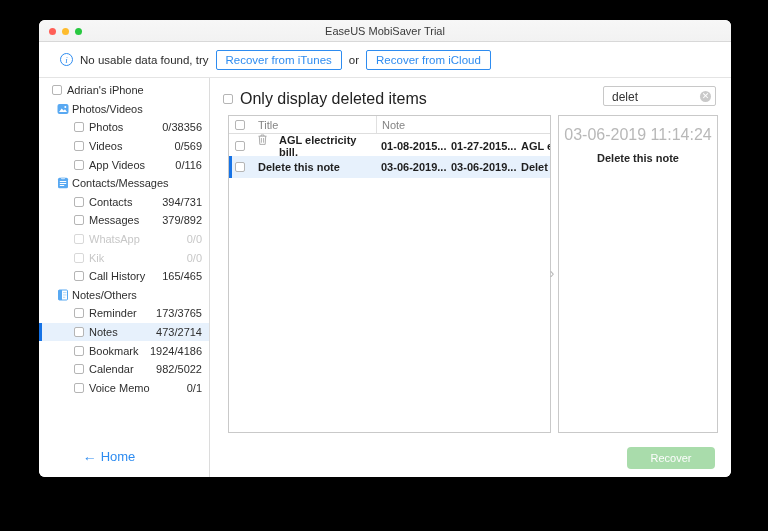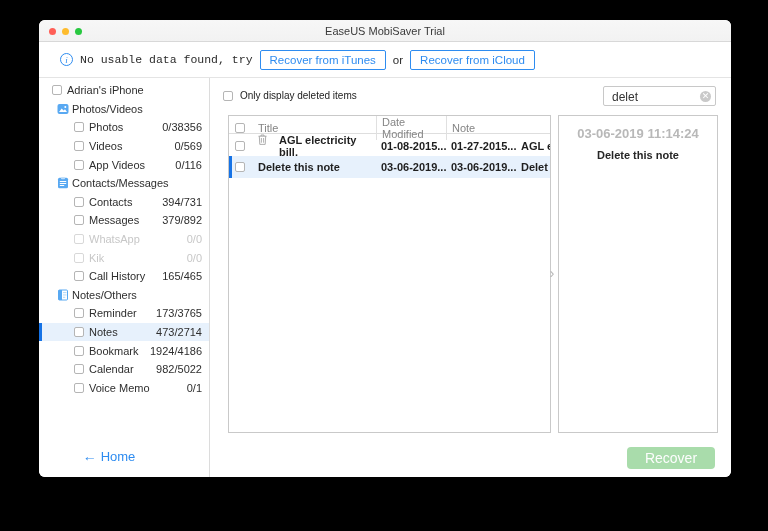--- a/index.html
+++ b/index.html
@@ -27,21 +27,21 @@
   
   .infobar {
     height:36px; border-bottom:1px solid #e4e4e4; display:flex; align-items:center;
     padding-left:21px; gap:7px; background:#fff;
   }
   .info-icon {
     width:13px; height:13px; border-radius:50%; border:1px solid var(--accent-blue,#2e8cf0);
     color:var(--accent-blue,#2e8cf0); font-size:9px; font-style:italic; font-family:"Liberation Serif",serif;
     display:inline-flex; align-items:center; justify-content:center; flex:none;
   }
-  .info-msg { font-size:11.5px; color:#2b2b2b;font-family:Liberation Mono, monospace; }
+  .info-msg { font-size:11.5px; color:#2b2b2b; }
   .blue-btn {
     background:#fff; border:1px solid var(--accent-blue,#2e8cf0); color:var(--accent-blue,#2e8cf0);
     font-size:11.5px; font-family:inherit; border-radius:2px; padding:3px 9px; cursor:pointer;
   }
   .or { font-size:11.5px; color:#2b2b2b; }
 
   
   .appbody { display:flex; height:399px; }
 
   
@@ -68,21 +68,21 @@
   .gicon { width:12px; height:12px; flex:none; display:inline-block; }
   .home {
     position:absolute; left:0; right:0; bottom:13px; text-align:center; transform:translateX(-15px);
     color:var(--accent-blue,#2e8cf0); font-size:13px; cursor:pointer;
   }
   .home .arrow { font-size:14px; margin-right:4px; }
 
   
   .main { position:relative; flex:1; background:#fff; }
   .filter { position:absolute; left:13px; top:12px; display:flex; align-items:center; gap:7px; cursor:pointer; }
-  .filter .flabel { font-size:10px; color:#222; }
+  .filter .flabel { font-size:16px; color:#222; }
   .search {
     position:absolute; left:393px; top:8px; width:113px; height:20px;
     border:1px solid #c8c8c8; border-radius:2px; background:#fff;
   }
   .search input {
     border:none; outline:none; width:90px; height:18px; padding-left:8px;
     font-family:inherit; font-size:12px; color:#333; background:transparent;
   }
   .search .clear {
     position:absolute; right:4px; top:4px; width:11px; height:11px; border-radius:50%;
@@ -120,28 +120,28 @@
     position:absolute; left:336px; top:185px; width:12px; height:20px;
     color:#b9b9b9; font-size:15px; line-height:20px; text-align:center; cursor:pointer;
     font-family:"Liberation Sans",sans-serif;
   }
 
   
   .preview {
     position:absolute; left:348px; top:37px; width:160px; height:318px;
     border:1px solid #c9c9c9; background:#fff; text-align:center;
   }
-  .pdate { margin-top:10px; font-size:13px; color:#b8b8b8;font-weight:bold; }
+  .pdate { margin-top:10px; font-size:16px; color:#b8b8b8; }
   .ptitle { margin-top:8px; font-size:11px; font-weight:bold; color:#262626; }
 
   
   .recover {
     position:absolute; left:417px; top:369px; width:88px; height:22px;
     background:var(--recover-green,#a9dcab); color:#fdfdfd; border:none; border-radius:4px;
-    font-family:inherit; font-size:14px; cursor:default;
+    font-family:inherit; font-size:11px; cursor:default;
   }
 </style>
 </head>
 <body>
 
 <div class="stage">
   <div class="window">
 
     <div class="titlebar">
       <div class="lights">
@@ -293,21 +293,20 @@
           <input type="text" value="delet" style="">
           <span class="clear">✕</span>
         </div>
 
         <div class="table-panel">
           <div class="thead">
             <span class="cbcell">
                 <span class="cb"></span>
               </span>
             <div class="hcell">Title</div>
-            <div class="hcell sep">Date Modified</div>
             <div class="hcell sep">Note</div>
           </div>
 
           <div class="trow">
             <span class="cbcell">
                 <span class="cb"></span>
               </span>
             <div class="titlecell">
               <span class="trash">
                 <svg width="9" height="11" viewBox="0 0 9 11">

